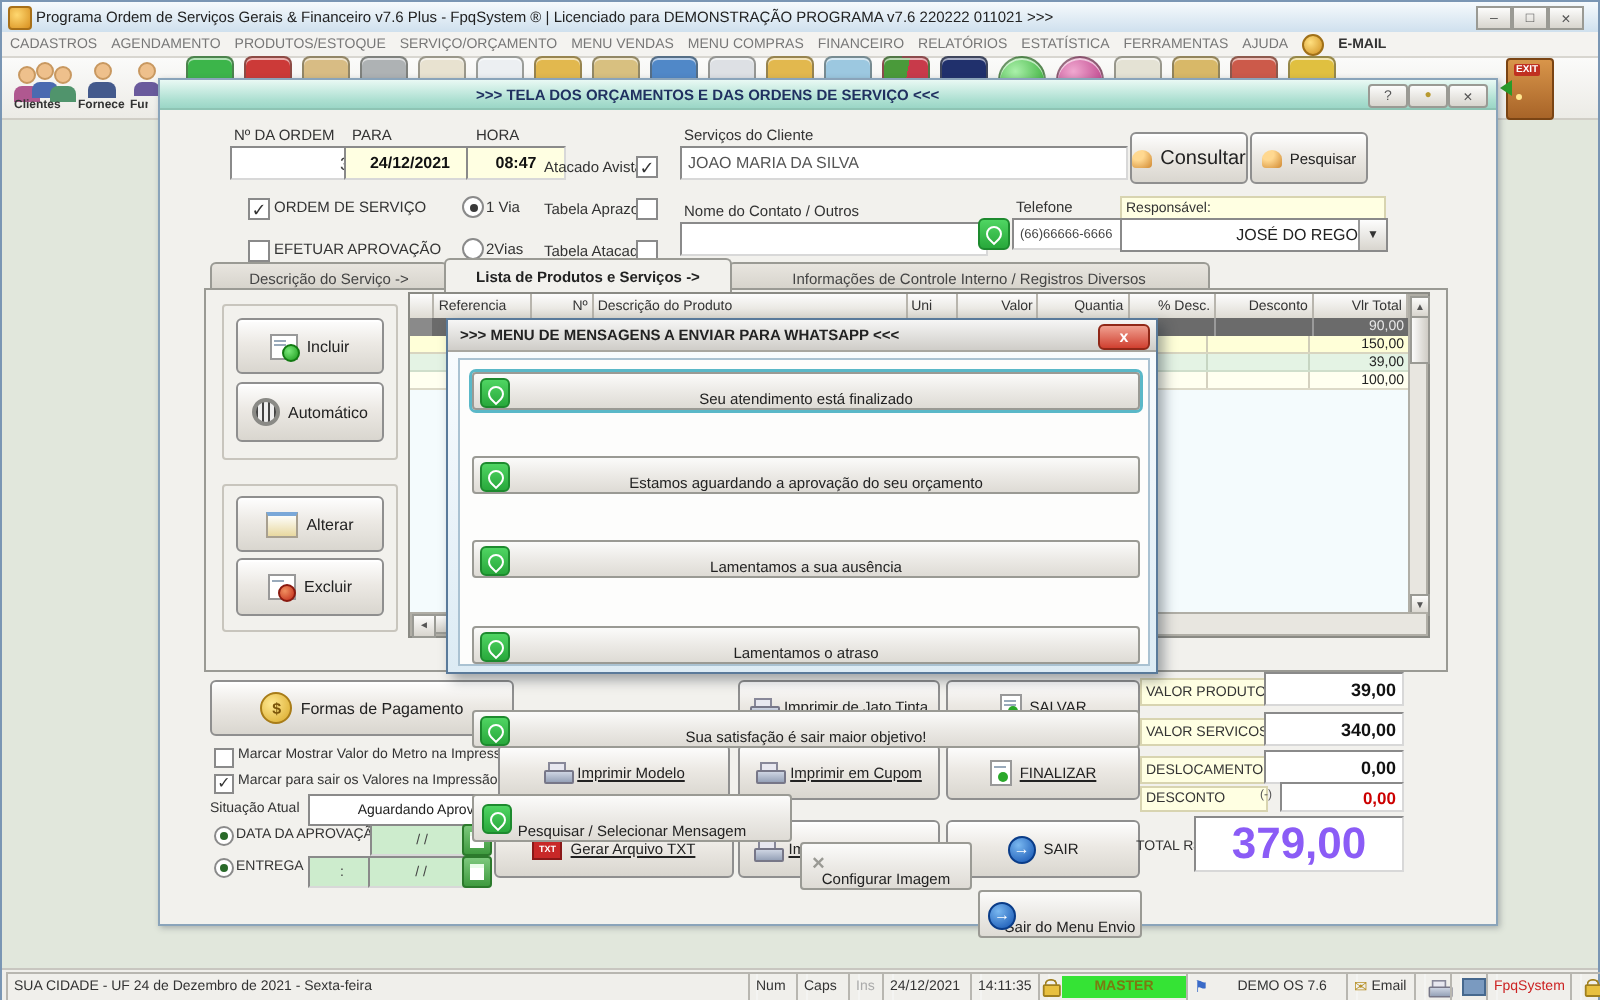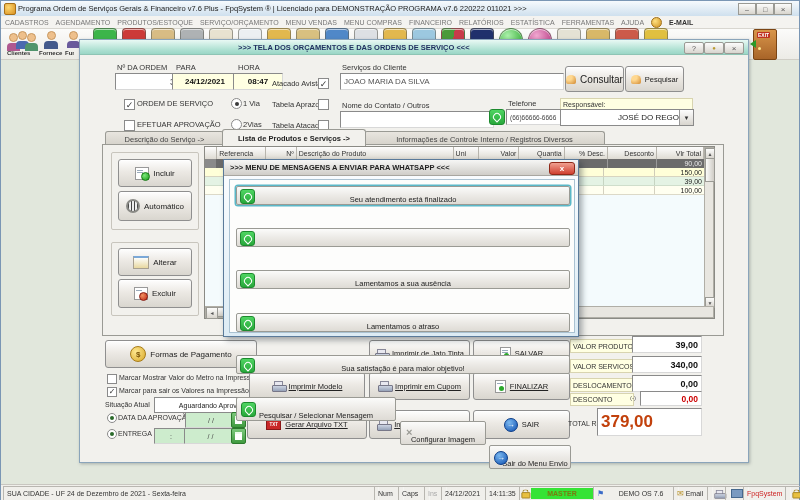--- a/index.html
+++ b/index.html
@@ -429,21 +429,21 @@
         <span>0,00</span>
       </div>
     <div class="abs ylab" style="left:490px;top:353px;width:58px;height:11px">
         <span>DESCONTO</span>
       </div>
     <span class="abs lbl" style="left:550px;top:354px;font-size:6px;color:#555">(-)</span>
     <div class="abs fld rt b" style="left:560px;top:351px;width:54px;height:13px;justify-content:flex-end;font-size:8.5px;color:#cc0000">
         <span>0,00</span>
       </div>
     <span class="abs lbl" style="left:488px;top:379px;font-size:7px">TOTAL R$</span>
-    <div class="abs fld rt b" style="left:517px;top:368px;width:97px;height:26px;justify-content:flex-start;font-size:17px;color:#c2410c">
+    <div class="abs fld rt b" style="left:517px;top:368px;width:97px;height:26px;justify-content:center;font-size:22px;color:#8b5cf6">
         <span>379,00</span>
       </div>
   </div>
 
   <div class="abs" style="left:222px;top:158px;width:356px;height:178px;border:1px solid #5a7a9a;background:linear-gradient(#fbfdff,#dcebf4);box-shadow:3px 3px 6px rgba(30,40,50,.4);z-index:10;box-sizing:border-box">
     <div class="abs" style="left:0;top:0;width:354px;height:15px;background:linear-gradient(#f6f6f5,#cfcdc8);border-bottom:1px solid #a8a6a0;display:flex;align-items:center">
       <span class="lbl b" style="margin-left:6px;font-size:7.5px;color:#222">&gt;&gt;&gt; MENU DE MENSAGENS A ENVIAR PARA WHATSAPP &lt;&lt;&lt;</span>
     </div>
     <span class="abs" style="left:325px;top:2px;width:24px;height:11px;border-radius:3px;background:linear-gradient(#f0a090,#d04030);border:1px solid #902818;color:#fff;font-size:8px;font-weight:bold;display:flex;align-items:center;justify-content:center;line-height:9px">x</span>
     <div class="abs" style="left:5px;top:19px;width:346px;height:154px;background:#fdfdfc;border:1px solid #aac2d2;box-sizing:border-box"></div>
@@ -451,38 +451,39 @@
     <div class="abs dlgbtn" style="left:12px;top:26px;width:332px;height:17px;box-shadow:0 0 0 1.5px #5ab8c8">
       <span class="wa abs" style="left:3px;top:2px;width:13px;height:13px">
           <i></i>
         </span>
       <span class="t">Seu atendimento está finalizado</span>
     </div>
     <div class="abs dlgbtn" style="left:12px;top:49px;width:332px;height:17px">
       <span class="wa abs" style="left:3px;top:2px;width:13px;height:13px">
           <i></i>
         </span>
+      <span class="t">Estamos aguardando a aprovação do seu orçamento</span>
     </div>
     <div class="abs dlgbtn" style="left:12px;top:72px;width:332px;height:17px">
       <span class="wa abs" style="left:3px;top:2px;width:13px;height:13px">
           <i></i>
         </span>
       <span class="t">Lamentamos a sua ausência</span>
     </div>
     <div class="abs dlgbtn" style="left:12px;top:96px;width:332px;height:17px">
       <span class="wa abs" style="left:3px;top:2px;width:13px;height:13px">
           <i></i>
         </span>
       <span class="t">Lamentamos o atraso</span>
     </div>
     <div class="abs dlgbtn" style="left:12px;top:119px;width:332px;height:17px">
       <span class="wa abs" style="left:3px;top:2px;width:13px;height:13px">
           <i></i>
         </span>
-      <span class="t">Sua satisfação é para maior objetivo!</span>
+      <span class="t">Sua satisfação é sair maior objetivo!</span>
     </div>
     <div class="abs dlgbtn" style="left:12px;top:142px;width:158px;height:22px">
       <span class="wa abs" style="left:4px;top:4px;width:13px;height:13px">
           <i></i>
         </span>
       <span class="t">Pesquisar / Selecionar Mensagem</span>
     </div>
     <div class="abs dlgbtn" style="left:176px;top:142px;width:84px;height:22px">
       <span class="abs" style="left:5px;top:4px;font-size:11px;color:#9a9a94;font-weight:bold;line-height:13px">×</span>
       <span class="t">Configurar Imagem</span>

